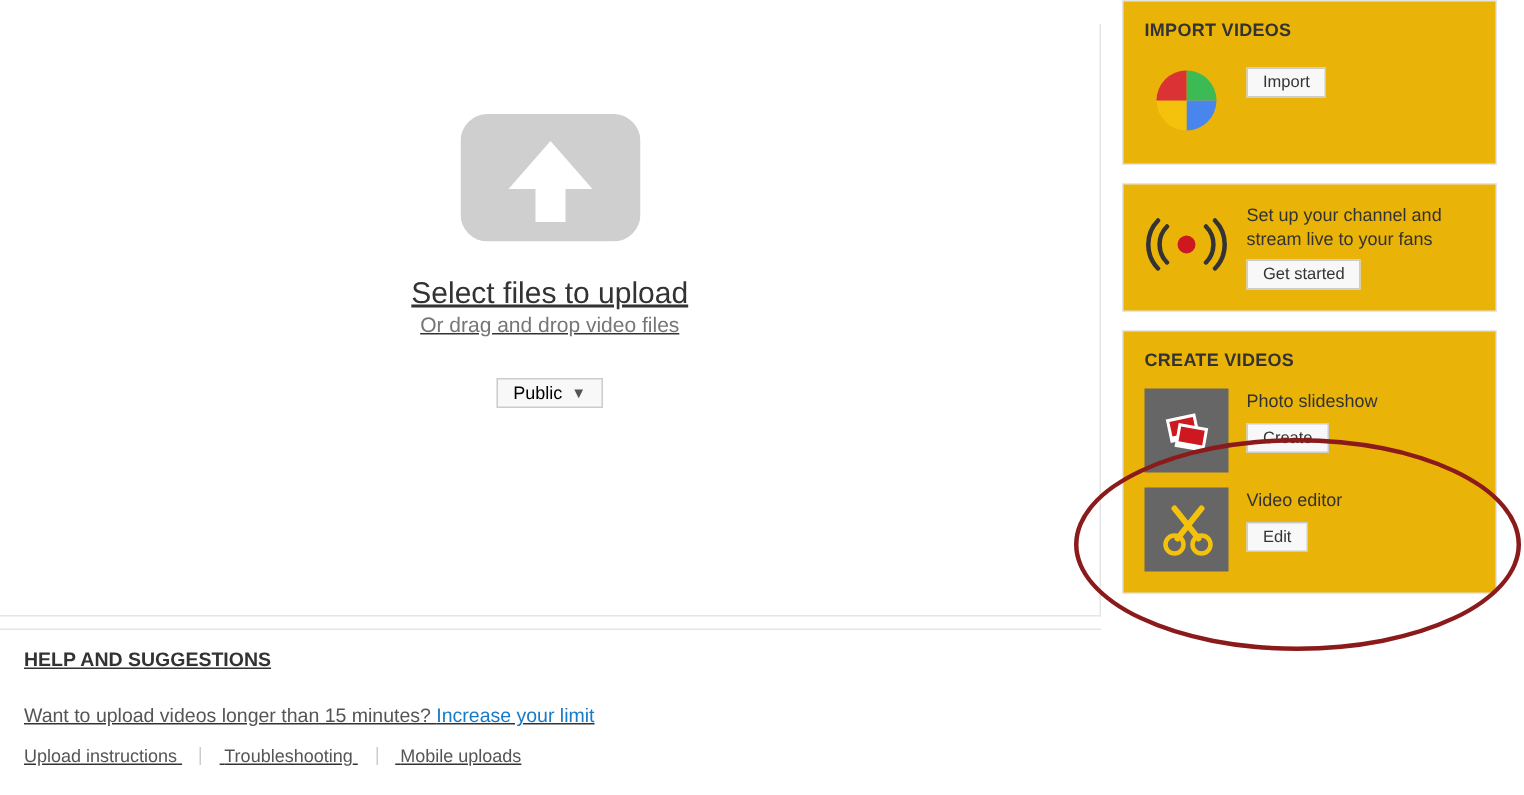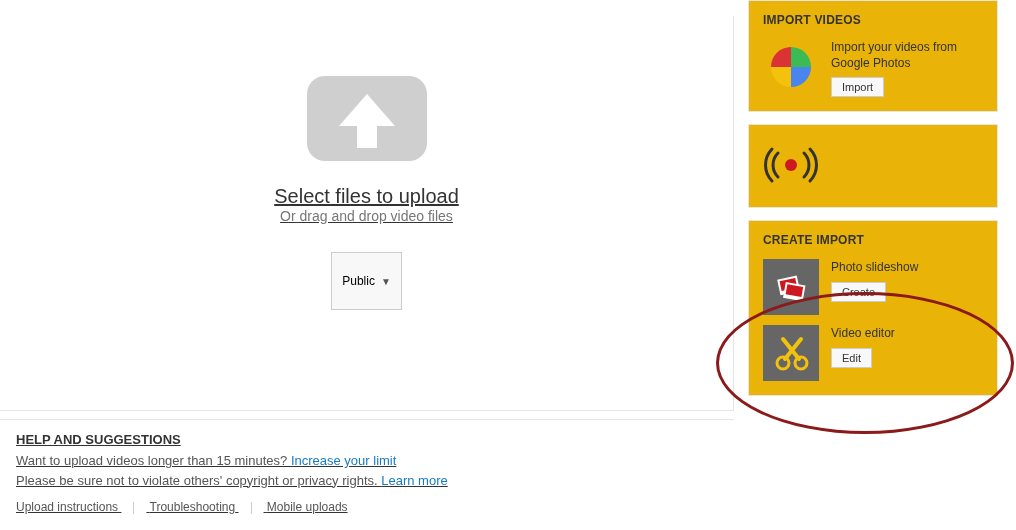--- a/index.html
+++ b/index.html
@@ -43,39 +43,39 @@
     margin-top: 24px;
   }
   .upload-sub {
     font-size: 14px;
     color: #767676;
   }
   .privacy-btn {
     display: inline-flex;
     align-items: center;
     margin-top: 28px;
-    padding: 21px 10px;
+    padding: 2px 10px;
     font-size: 12px;
     border: 1px solid #ccc;
     background: #f8f8f8;
     cursor: pointer;
   }
   .privacy-btn .caret { margin-left: 6px; font-size: 10px; color:#555; }
   .help-box {
     width: 734px;
     padding: 12px 16px 8px;
     border-top: 1px solid #e5e5e5;
     background:#fff;
     margin-top:8px;
   }
   .help-title {
     font-size: 13px;
     font-weight: bold;
     color: #333;
-    margin-bottom: 4px;
+    margin-bottom: 20px;
   }
   .help-line {
     font-size: 13px;
     color: #555;
     line-height: 1.5;
   }
   .link { color: #167ac6; cursor: pointer; }
   .help-links {
     margin-top: 10px;
     font-size: 12px;
@@ -166,23 +166,20 @@
         <span class="caret">▼</span>
       </button>
     </div>
   </div>
 
   <div class="help-box">
     <div class="help-title">HELP AND SUGGESTIONS</div>
     <div class="help-line">
       <span>Want to upload videos longer than 15 minutes? </span><span class="link">Increase your limit</span>
     </div>
-    <div class="help-line">
-      <span>Please be sure not to violate others' copyright or privacy rights. </span><span class="link">Learn more</span>
-    </div>
     <div class="help-links">
       <span class="lnk">Upload instructions</span>
       <span class="sep"></span>
       <span class="lnk">Troubleshooting</span>
       <span class="sep"></span>
       <span class="lnk">Mobile uploads</span>
     </div>
   </div>
 
 </div>
@@ -194,42 +191,45 @@
     <div class="card-row">
       <div class="card-icon">
         <svg width="48" height="48" viewBox="0 0 48 48">
           <path d="M24 24 L24 4 A20 20 0 0 1 44 24 Z" fill="#3cba54"></path>
           <path d="M24 24 L44 24 A20 20 0 0 1 24 44 Z" fill="#4885ed"></path>
           <path d="M24 24 L24 44 A20 20 0 0 1 4 24 Z" fill="#f4c20d"></path>
           <path d="M24 24 L4 24 A20 20 0 0 1 24 4 Z" fill="#db3236"></path>
         </svg>
       </div>
       <div class="card-text">
-        <div>Import your videos from Google Photos</div>
         <button class="small-btn">Import</button>
       </div>
     </div>
   </div>
 
   <div class="card">
     <div class="card-row">
       <div class="card-icon">
         <svg width="54" height="40" viewBox="0 0 54 40">
           <circle cx="27" cy="20" r="6" fill="#cc181e"></circle>
           <path d="M14 8 A17 17 0 0 0 14 32" stroke="#333" stroke-width="3" fill="none" stroke-linecap="round"></path>
           <path d="M8 4 A23 23 0 0 0 8 36" stroke="#333" stroke-width="3" fill="none" stroke-linecap="round"></path>
           <path d="M40 8 A17 17 0 0 1 40 32" stroke="#333" stroke-width="3" fill="none" stroke-linecap="round"></path>
           <path d="M46 4 A23 23 0 0 1 46 36" stroke="#333" stroke-width="3" fill="none" stroke-linecap="round"></path>
         </svg>
       </div>
+      <div class="card-text">
+        <div>Set up your channel and stream live to your fans</div>
+        <button class="small-btn">Get started</button>
+      </div>
     </div>
   </div>
 
   <div class="card">
-    <div class="card-title">CREATE IMPORT</div>
+    <div class="card-title">CREATE VIDEOS</div>
     <div class="card-row">
       <div class="card-icon" style="background:#666">
         <svg width="40" height="40" viewBox="0 0 40 40">
           <g transform="rotate(-12 20 20)">
             <rect x="8" y="10" width="20" height="16" fill="#fff"></rect>
             <rect x="10" y="12" width="16" height="10" fill="#cc181e"></rect>
           </g>
           <g transform="rotate(10 20 20)">
             <rect x="14" y="16" width="20" height="16" fill="#fff"></rect>
             <rect x="16" y="18" width="16" height="10" fill="#cc181e"></rect>

